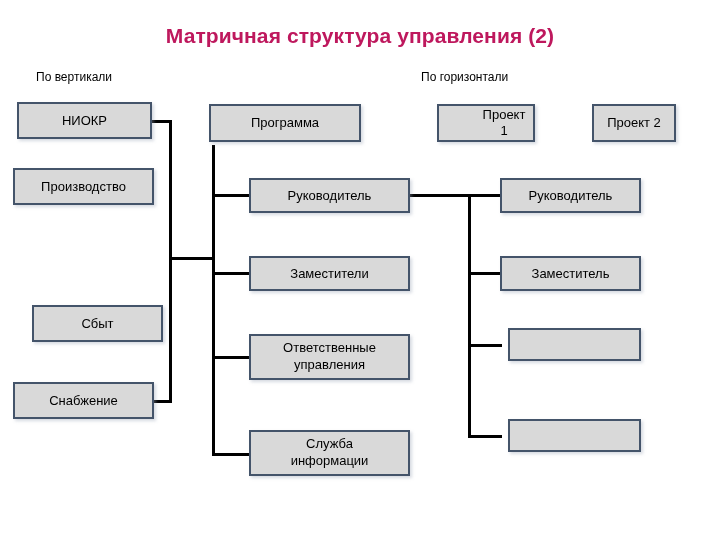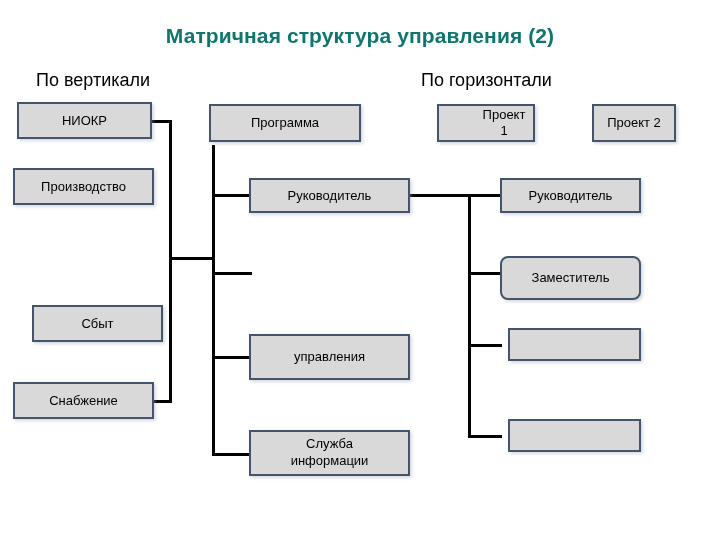--- a/index.html
+++ b/index.html
@@ -20,27 +20,27 @@
   
   .title {
     position: absolute;
     left: 0;
     top: 24px;
     width: 720px;
     text-align: center;
     font-size: 21px;
     font-weight: bold;
     letter-spacing: 0.1px;
-    color: #0f766e;
+    color: #be185d;
   }
 
   
   .col-header {
     position: absolute;
-    font-size: 18px;
+    font-size: 12px;
     font-weight: normal;
     color: #000000;
     white-space: nowrap;
   }
   .col-header.vert  { left: 36px;  top: 70px; }
   .col-header.horiz { left: 421px; top: 70px; }
 
   
   .box {
     position: absolute;
@@ -101,35 +101,37 @@
   <div class="box" style="left:13px; top:168px; width:141px; height:37px;">Производство</div>
 
   <div class="box" style="left:19px; top:305px; width:131px; height:37px;margin-left:13px;">Сбыт</div>
 
   <div class="box" style="left:13px; top:382px; width:141px; height:37px;">Снабжение</div>
 
   <div class="box" style="left:209px; top:104px; width:152px; height:38px;text-align:center;">Программа</div>
 
   <div class="box" style="left:249px; top:178px; width:161px; height:35px;">Руководитель</div>
 
+  <div class="box" style="left:249px; top:256px; width:161px; height:35px;">Заместители</div>
 
   <div class="box two-line" style="left:249px; top:334px; width:161px; height:46px; flex-direction:column;">
+    <span>Ответственные</span>
     <span>управления</span>
   </div>
 
   <div class="box two-line" style="left:249px; top:430px; width:161px; height:46px; flex-direction:column;text-align:right;">
     <span>Служба</span>
     <span>информации</span>
   </div>
 
   <div class="box" style="left:437px; top:104px; width:98px; height:38px;padding-left:40px;">Проект 1</div>
 
   <div class="box" style="left:500px; top:178px; width:141px; height:35px;">Руководитель</div>
 
-  <div class="box" style="left:500px; top:256px; width:141px; height:44px;border-radius:8px;">Заместитель</div>
+  <div class="box" style="left:500px; top:256px; width:141px; height:35px;">Заместитель</div>
 
   <div class="box" style="left:508px; top:328px; width:133px; height:33px;"></div>
 
   <div class="box" style="left:508px; top:419px; width:133px; height:33px;"></div>
 
   <div class="box" style="left:592px; top:104px; width:84px; height:38px;">Проект 2</div>
 
 </div>
 
 </body></html>

